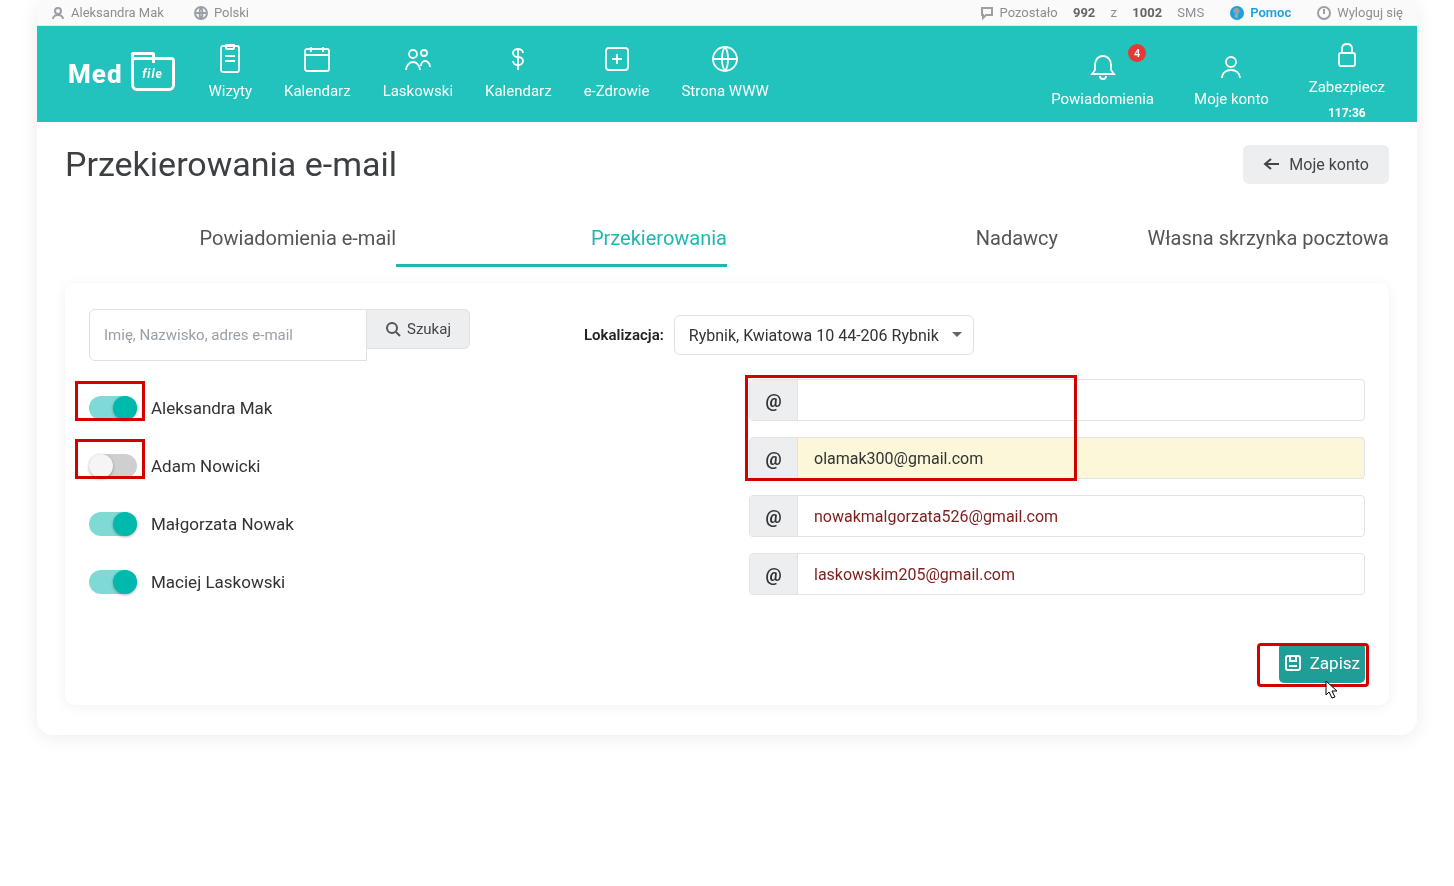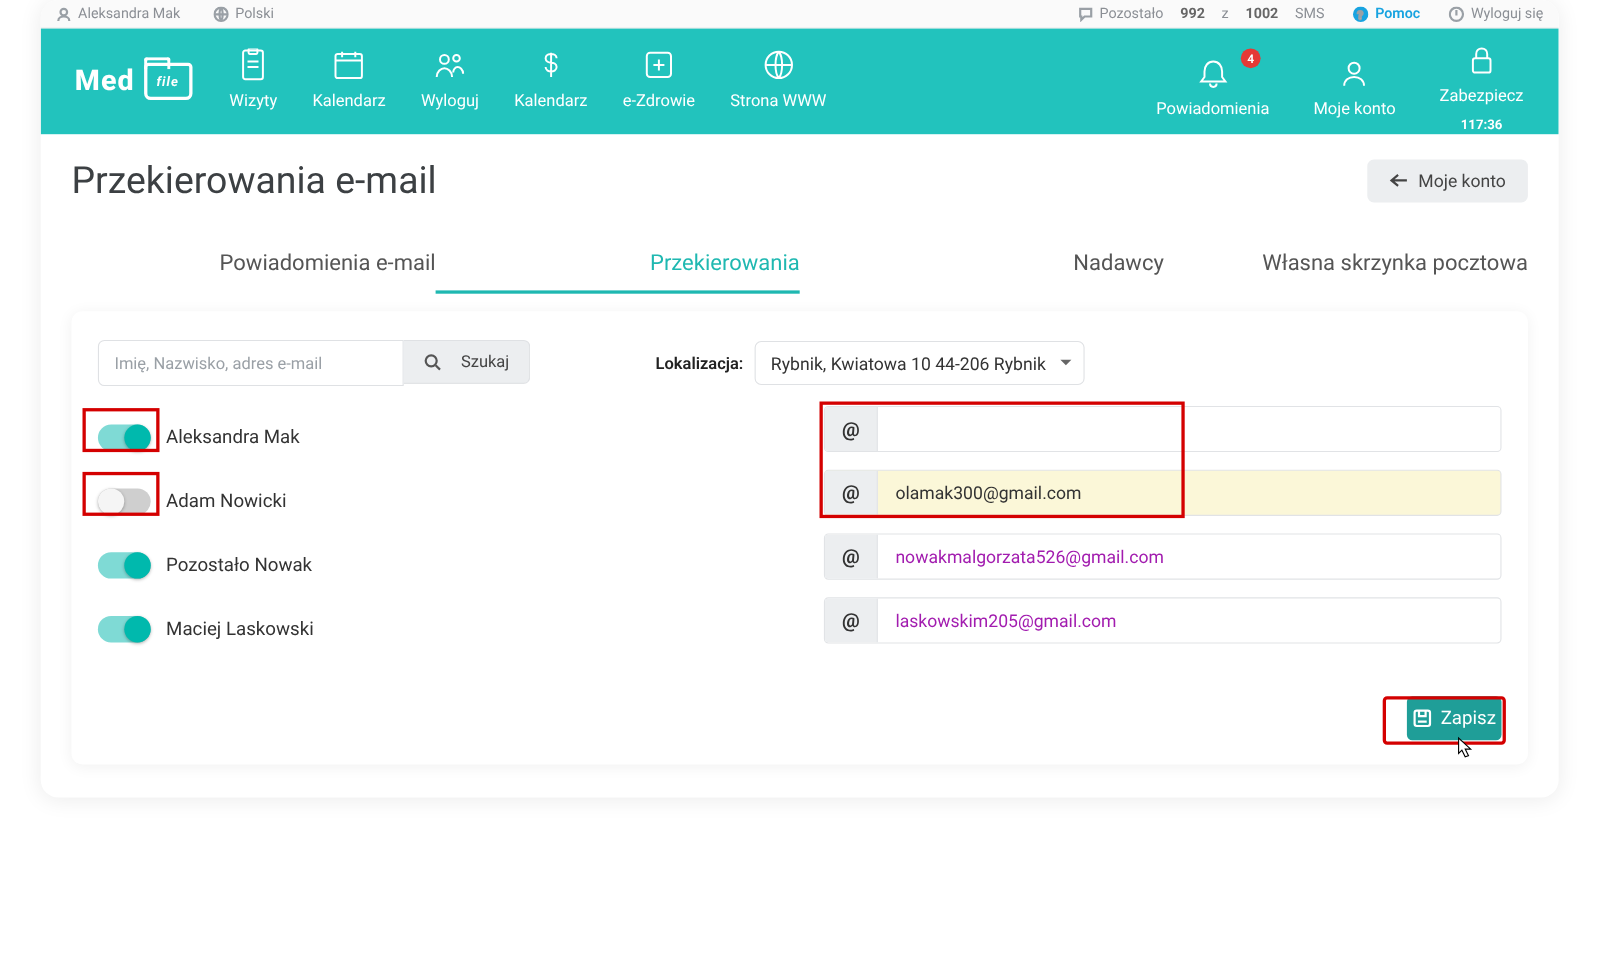--- a/index.html
+++ b/index.html
@@ -38,23 +38,23 @@
   .back-btn { margin-left:auto; background:#eceef0; border:none; border-radius:6px; padding:10px 20px; font-size:16px; color:#444; display:flex; align-items:center; gap:8px; cursor:pointer;}
   .back-btn svg{width:18px;height:14px;stroke:#444;fill:none;stroke-width:2;}
 
   .tabs { display:flex; margin-top:28px; }
   .tab { flex:1; text-align:right; padding:14px 0; font-size:20px; color:#555; cursor:pointer;}
   .tab.active { color:#1fb8b1; border-bottom:3px solid #1fb8b1; }
 
   .card { background:#fff; border-radius:10px; box-shadow:0 2px 14px rgba(0,0,0,0.06); margin-top:16px; padding:26px 24px 24px; position:relative;}
   .toprow { display:flex; align-items:center; gap:22px; }
   .searchwrap { display:flex; }
-  .search { width:278px; height:42px; border:1px solid #dfe1e4; border-radius:6px 0 0 6px; padding:0 14px; font-size:15px; color:#000000; }
+  .search { width:278px; height:52px; border:1px solid #dfe1e4; border-radius:6px 0 0 6px; padding:0 14px; font-size:15px; color:#000000; }
   .search::placeholder{color:#9aa0a6;}
-  .searchbtn { height:40px; padding:0 18px; background:#eceef0; border:1px solid #dfe1e4; border-left:none; border-radius:0 6px 6px 0; font-size:15px; color:#444; display:flex; align-items:center; gap:18px; cursor:pointer;}
+  .searchbtn { height:40px; padding:0 18px; background:#eceef0; border:1px solid #dfe1e4; border-left:none; border-radius:0 6px 6px 0; font-size:15px; color:#444; display:flex; align-items:center; gap:6px; cursor:pointer;}
   .searchbtn svg{width:16px;height:16px;stroke:#555;fill:none;stroke-width:2;}
   .loc { display:flex; align-items:center; gap:10px; margin-left:92px;}
   .loc-label{font-size:15px;font-weight:600;color:#222;}
   .loc-select { height:40px; border:1px solid #dfe1e4; border-radius:6px; padding:0 32px 0 14px; font-size:16px; color:#333; background:#fff; appearance:none; position:relative; min-width:300px;}
   .loc-wrap{position:relative;}
   .loc-wrap::after{content:"";position:absolute;right:12px;top:17px;border:5px solid transparent;border-top-color:#666;}
 
   .body { display:flex; margin-top:18px; gap:0; }
   .leftcol { width:660px; }
   .rightcol { flex:1; }
@@ -65,21 +65,21 @@
   .toggle.off { background:#cfcfcf; }
   .knob { width:24px; height:24px; border-radius:50%; background:#fff; position:absolute; top:0; box-shadow:0 1px 3px rgba(0,0,0,0.3);}
   .toggle.on .knob{ right:0; background:#00b9ad;}
   .toggle.off .knob{ left:0; background:#f5f5f5;}
   .pname { font-size:17px; color:#333; }
   .hl { position:absolute; border:3px solid #d40000; pointer-events:none; }
 
   .emailrow { display:flex; height:42px; border:1px solid #e1e3e6; border-radius:4px; margin-bottom:16px; overflow:hidden;}
   .emailrow .at { width:48px; background:#eceef0; display:flex; align-items:center; justify-content:center; font-size:18px; font-weight:700; color:#333; border-right:1px solid #e1e3e6;}
   .emailrow .val { flex:1; display:flex; align-items:center; padding:0 16px; font-size:16px; color:#333;}
-  .emailrow.ph .val{ color:#a21caf;}
+  .emailrow.ph .val{ color:#7f1d1d;}
   .emailrow.sel { background:#fbf7d8; }
   .emailrow.sel .at{background:#eceef0;}
 
   .save { position:absolute; right:24px; bottom:22px; background:#1f9e98; color:#fff; border:none; border-radius:5px; padding:10px 5px; font-size:17px; display:flex; align-items:center; gap:8px; cursor:pointer;}
   .save svg{width:18px;height:18px;stroke:#fff;fill:none;stroke-width:2;}
   .save-hl{position:absolute;right:20px;bottom:18px;width:112px;height:44px;border:3px solid #d40000;border-radius:4px;pointer-events:none;}
 
   .cursor{position:absolute;right:48px;bottom:4px;width:18px;height:22px;}
   .cursor svg{width:18px;height:22px;}
 </style>
@@ -150,21 +150,21 @@
             <path d="M3 11h24M9 3v5M21 3v5"></path>
           </svg>
           <span>Kalendarz</span>
         </div>
       <div class="navitem">
           <svg>
             <circle cx="10" cy="10" r="4"></circle>
             <circle cx="21" cy="9" r="3"></circle>
             <path d="M3 26c0-5 4-8 7-8s7 3 7 8M18 22c0-3 2-5 4-5s5 2 5 6"></path>
           </svg>
-          <span>Wyloguj</span>
+          <span>Laskowski</span>
         </div>
       <div class="navitem">
           <svg>
             <path d="M15 4v22M20 9c0-3-3-4-5-4s-5 1-5 4 3 4 5 4 5 1 5 4-3 4-5 4-5-1-5-4"></path>
           </svg>
           <span>Kalendarz</span>
         </div>
       <div class="navitem">
           <svg>
             <rect x="4" y="4" width="22" height="22" rx="3"></rect>
@@ -261,21 +261,21 @@
                 <div class="knob"></div>
               </div>
             <span class="pname">Adam Nowicki</span>
           </div>
           <div class="hl" style="left:-14px;top:60px;width:70px;height:40px;"></div>
 
           <div class="person">
             <div class="toggle on">
                 <div class="knob"></div>
               </div>
-            <span class="pname">Pozostało Nowak</span>
+            <span class="pname">Małgorzata Nowak</span>
           </div>
           <div class="person">
             <div class="toggle on">
                 <div class="knob"></div>
               </div>
             <span class="pname">Maciej Laskowski</span>
           </div>
         </div>
 
         <div class="rightcol" style="position:relative;">

